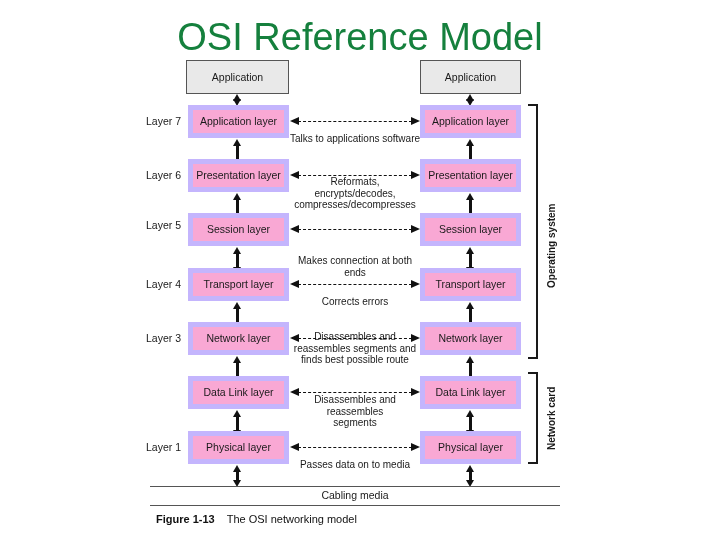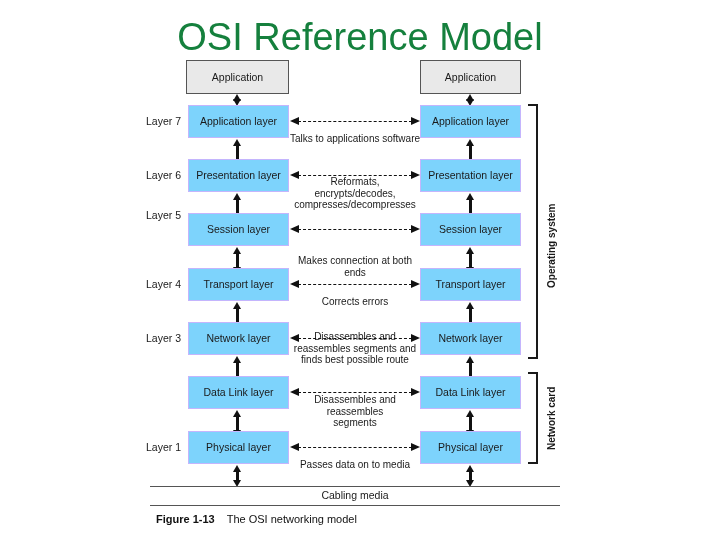--- a/index.html
+++ b/index.html
@@ -40,22 +40,22 @@
     left: 0;
     top: 0;
     width: 720px;
     height: 540px;
   }
 
   
   .box {
     position: absolute;
     box-sizing: border-box;
-    border: 1px solid #c4b5fd;
-    background: #7dd3fc;
+    border: 5px solid #c4b5fd;
+    background: #f9a8d4;
     font-size: 10.5px;
     line-height: 11px;
     color: #1a1a1a;
     display: flex;
     align-items: center;
     justify-content: center;
     text-align: center;
   }
   .box.shaded {
     background: #e9e9e9;
@@ -280,21 +280,21 @@
       <div class="shaft"></div>
         <div class="head-up"></div>
         <div class="head-down"></div>
     </div>
     <div class="v-arrow" style="left:466px; top:193px; height:27px;">
       <div class="shaft"></div>
         <div class="head-up"></div>
         <div class="head-down"></div>
     </div>
 
-    <div class="layer-label" style="left:146px; top:209px;">Layer 5</div>
+    <div class="layer-label" style="left:146px; top:219px;">Layer 5</div>
     <div class="box" style="left:188px; top:213px; width:101px; height:33px;">
       <span>Session layer</span>
     </div>
     <div class="box" style="left:420px; top:213px; width:101px; height:33px;">
       <span>Session layer</span>
     </div>
     <div class="arrow-caption" style="left:287px; top:223px; width:136px;">Makes connection at both ends</div>
     <div class="h-arrow" style="left:290px; top:225px; width:130px;">
       <div class="head-left"></div>
         <div class="shaft"></div>

